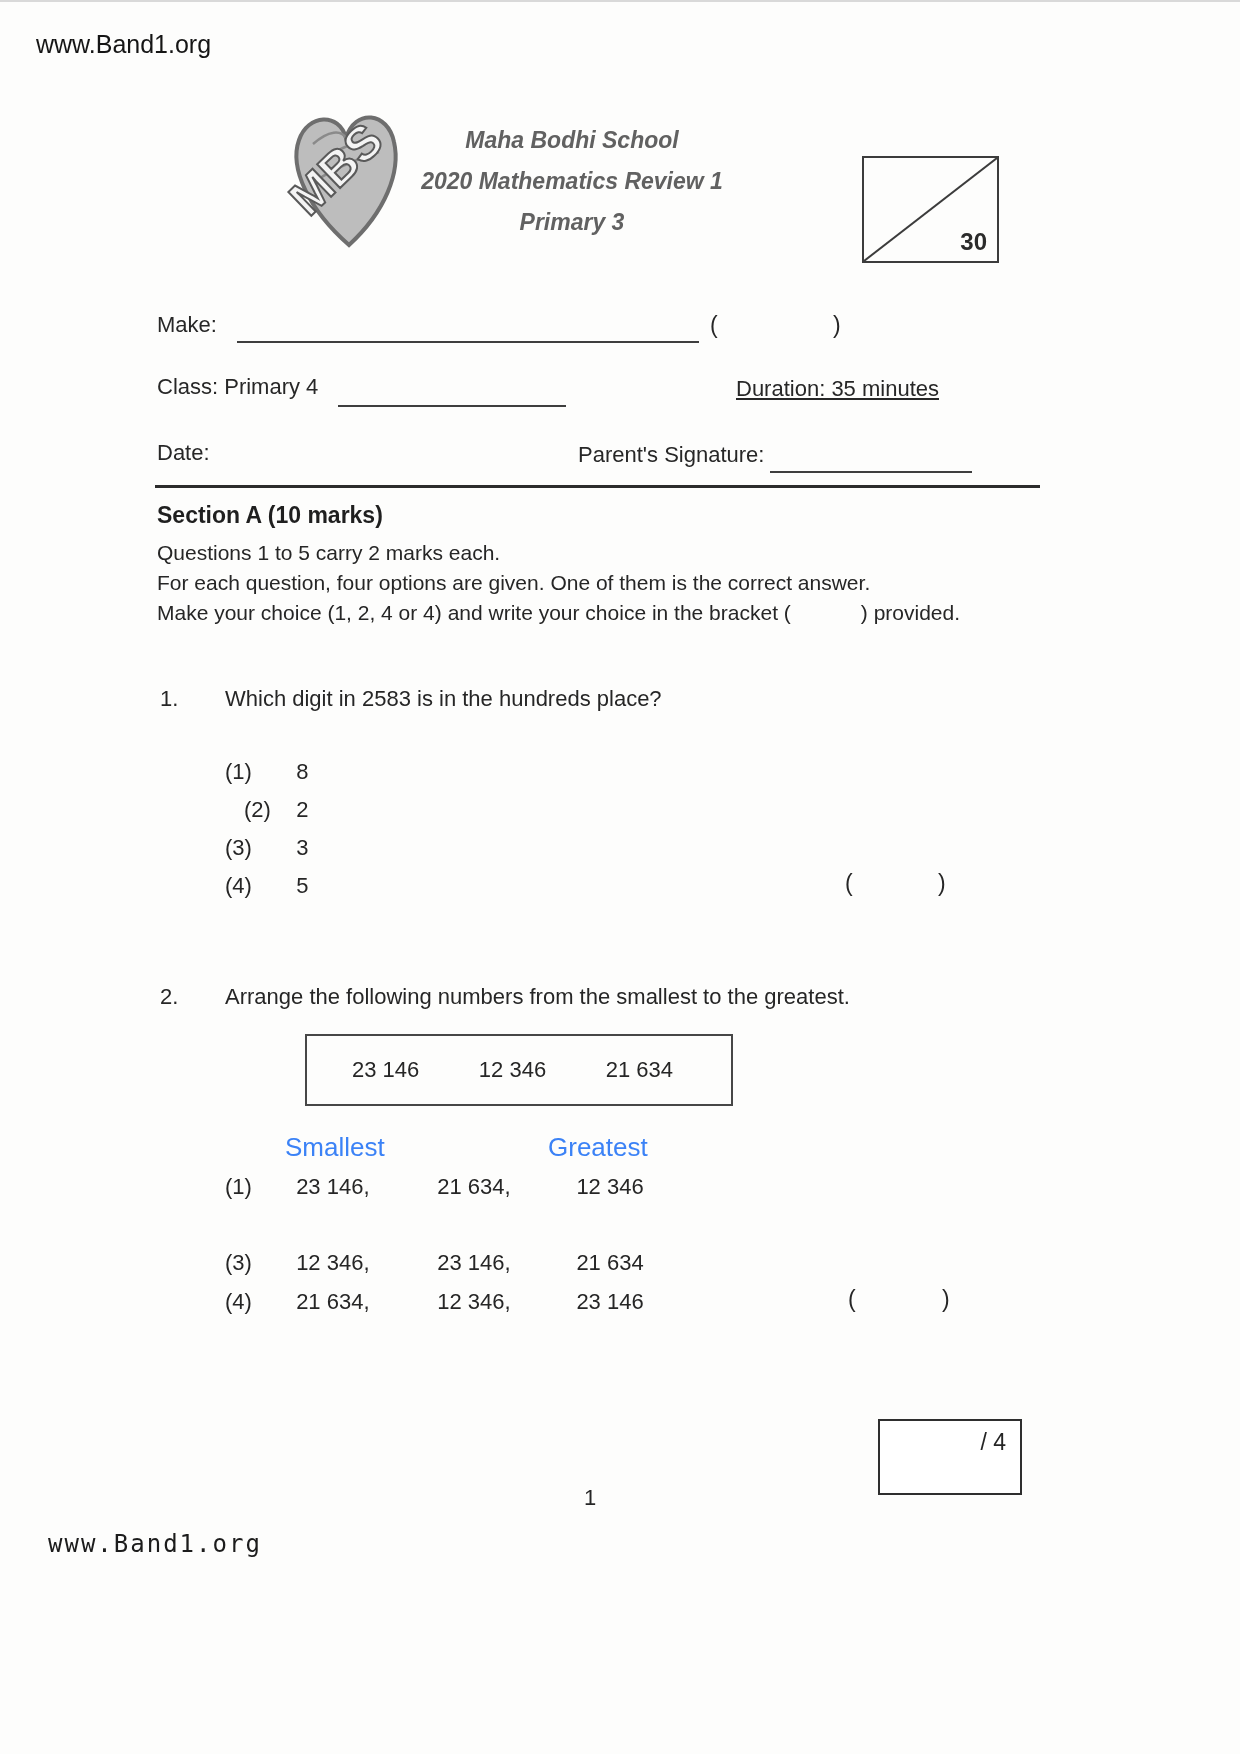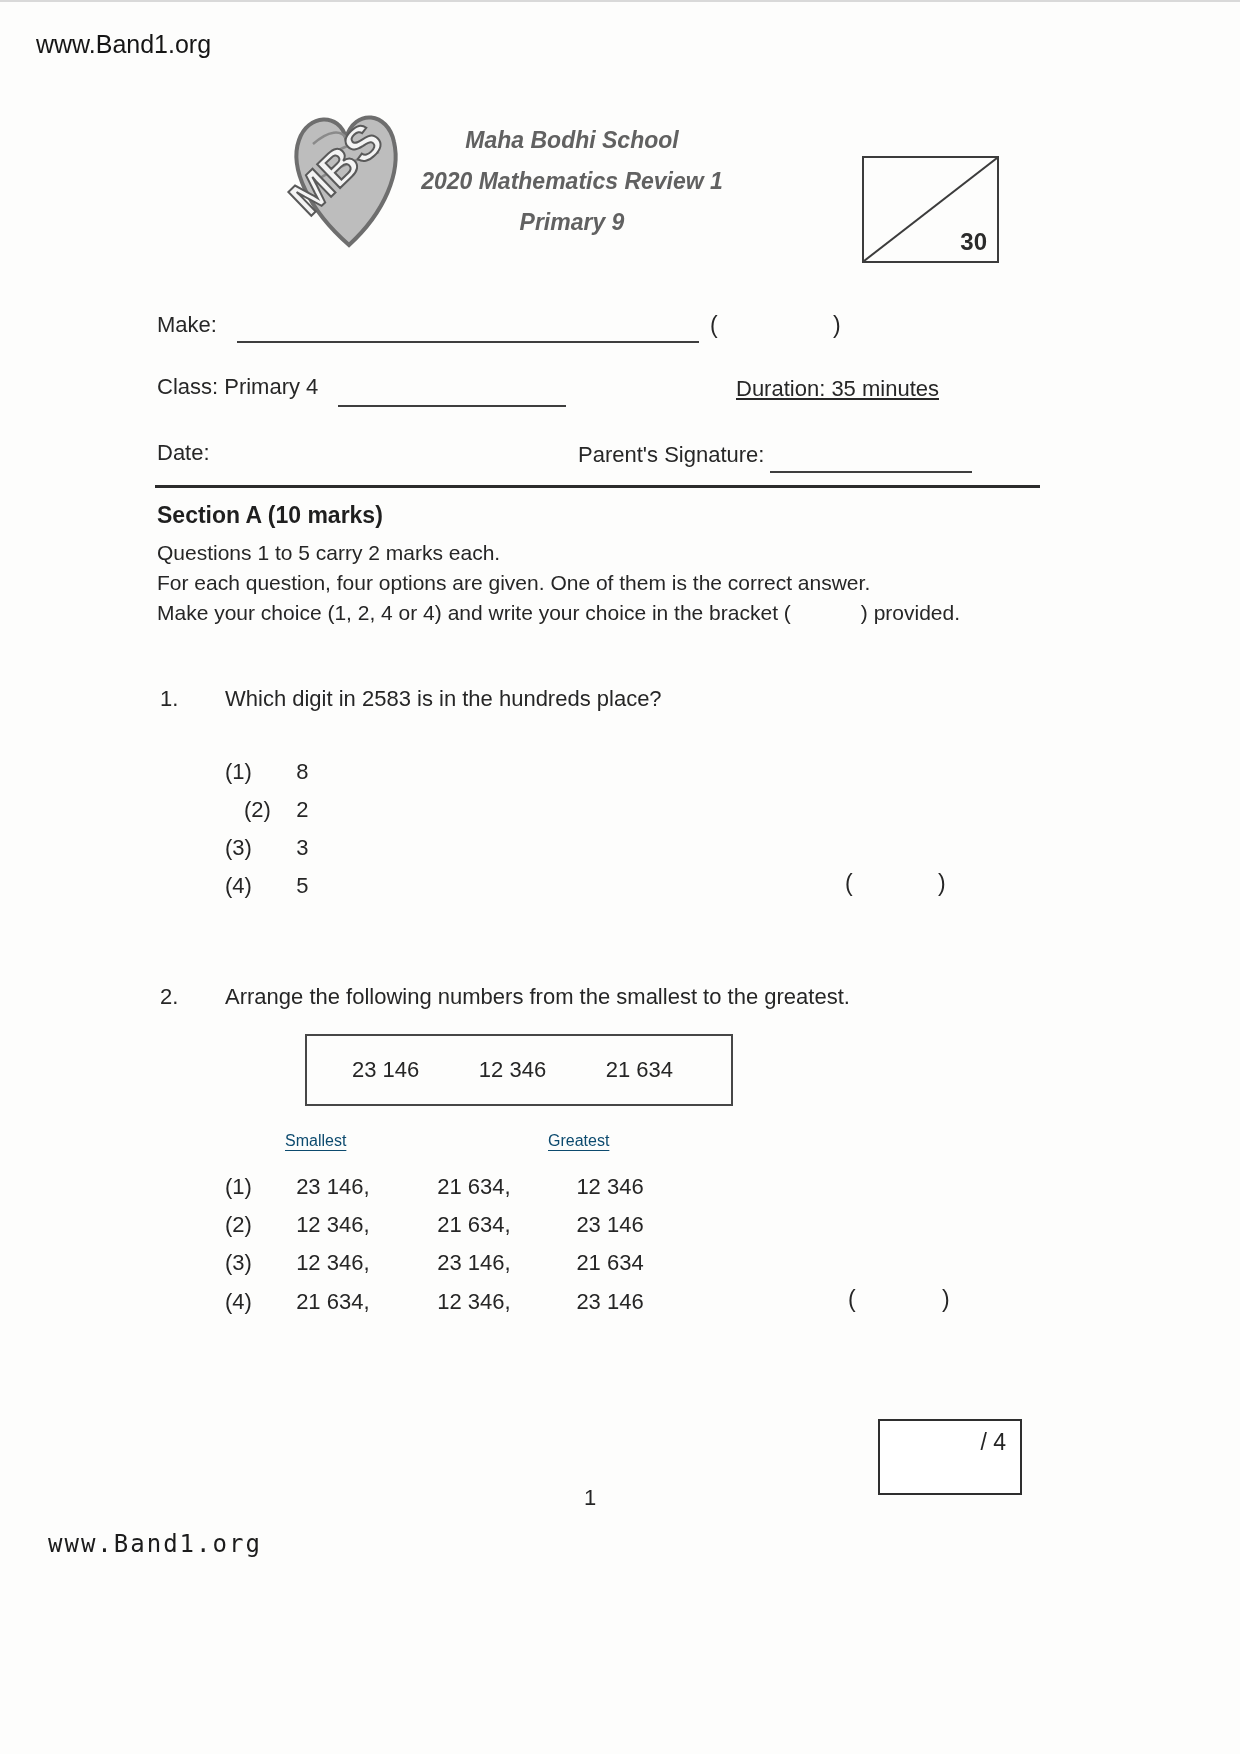--- a/index.html
+++ b/index.html
@@ -30,21 +30,21 @@
   .optrow { font-size: 22px; color: #262626; }
   .optnum { display: inline-block; width: 65px; }
   .optv1 { display: inline-block; width: 135px; }
   .optv2 { display: inline-block; width: 133px; }
   .numbox {
     width: 428px; height: 72px; border: 2px solid #474747;
     display: flex; align-items: center; justify-content: space-between;
     padding: 0 58px 0 45px; box-sizing: border-box;
   }
   .numbox span { font-size: 22px; color: #262626; }
-  .colhead { font-size: 16px; text-decoration: underline; text-underline-offset: 4px; color: #0c4a6e; }
+  .colhead { font-size: 26px; text-underline-offset: 4px; color: #3b82f6; }
   .bracket { font-size: 23px; color: #262626; }
   .marksbox { width: 140px; height: 72px; border: 2px solid #2e2e2e; background: #fff; }
   .marks-val { position: absolute; right: 14px; top: 8px; font-size: 23px; color: #252525; }
   .pagenum { font-size: 22px; color: #262626; }
   .logo-svg text { font-family: "Liberation Sans", sans-serif; }
 </style>
 </head>
 <body>
 
 <div class="page">
@@ -55,21 +55,21 @@
     <svg class="logo-svg" width="130" height="155" viewBox="0 0 130 155">
       <path d="M66 145 C 26 110, 6 68, 16 40 C 25 14, 56 12, 63 38 C 72 8, 105 12, 111 42 C 118 72, 102 112, 66 145 Z" fill="#bdbdbd" stroke="#6e6e6e" stroke-width="4"></path>
       <path d="M30 44 C 46 30, 58 30, 63 38 M40 60 C 55 48, 70 44, 82 40 M34 80 C 55 66, 78 58, 96 52" fill="none" stroke="#8a8a8a" stroke-width="2.5"></path>
       <text transform="translate(26 118) rotate(-44)" font-size="48" font-weight="bold" fill="#f4f4f4" stroke="#5a5a5a" stroke-width="2">MBS</text>
     </svg>
   </div>
 
   <div class="abs hdr" style="left:352px; top:125px;font-style:italic;">
     <div class="hdr-line">Maha Bodhi School</div>
     <div class="hdr-line">2020 Mathematics Review 1</div>
-    <div class="hdr-line">Primary 9</div>
+    <div class="hdr-line">Primary 3</div>
   </div>
 
   <div class="abs scorebox" style="left:862px; top:154px;">
     <svg width="133" height="103">
       <line x1="0" y1="103" x2="133" y2="0" stroke="#3c3c3c" stroke-width="2"></line>
     </svg>
     <span class="score-num">30</span>
   </div>
 
   <div class="abs lbl" style="left:157px; top:310px;">Make:</div>
@@ -128,26 +128,20 @@
 
   <div class="abs colhead" style="left:285px; top:1130px;">Smallest</div>
   <div class="abs colhead" style="left:548px; top:1130px;">Greatest</div>
 
   <div class="abs optrow" style="left:225px; top:1172px;">
     <span class="optnum">(1)</span>
     <span class="optv1">23 146,</span>
     <span class="optv2">21 634,</span>
     <span>12 346</span>
   </div>
-  <div class="abs optrow" style="left:225px; top:1210px;">
-    <span class="optnum">(2)</span>
-    <span class="optv1">12 346,</span>
-    <span class="optv2">21 634,</span>
-    <span>23 146</span>
-  </div>
   <div class="abs optrow" style="left:225px; top:1248px;">
     <span class="optnum">(3)</span>
     <span class="optv1">12 346,</span>
     <span class="optv2">23 146,</span>
     <span>21 634</span>
   </div>
   <div class="abs optrow" style="left:225px; top:1287px;">
     <span class="optnum">(4)</span>
     <span class="optv1">21 634,</span>
     <span class="optv2">12 346,</span>

